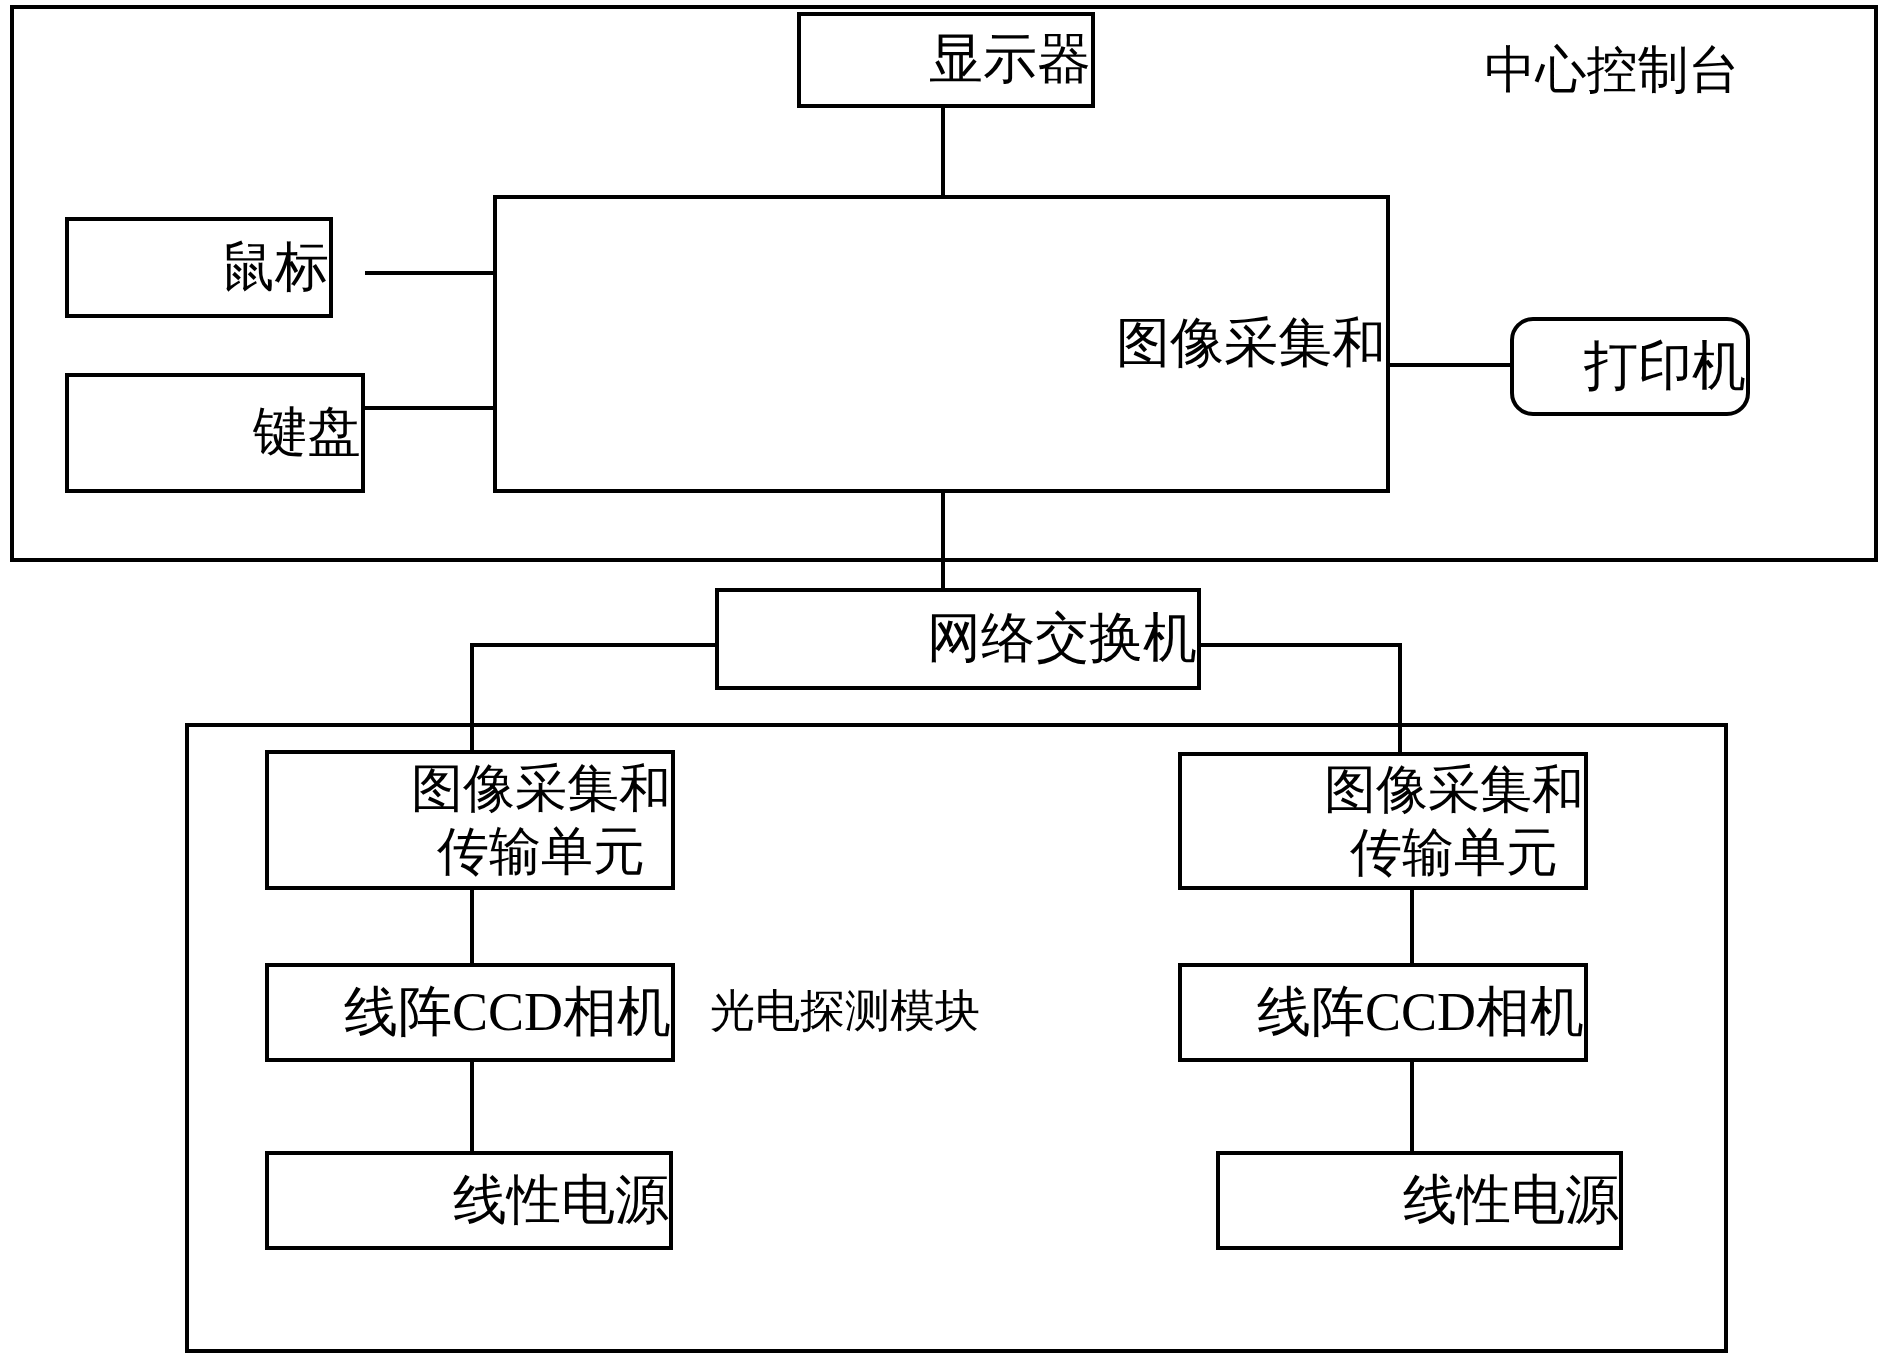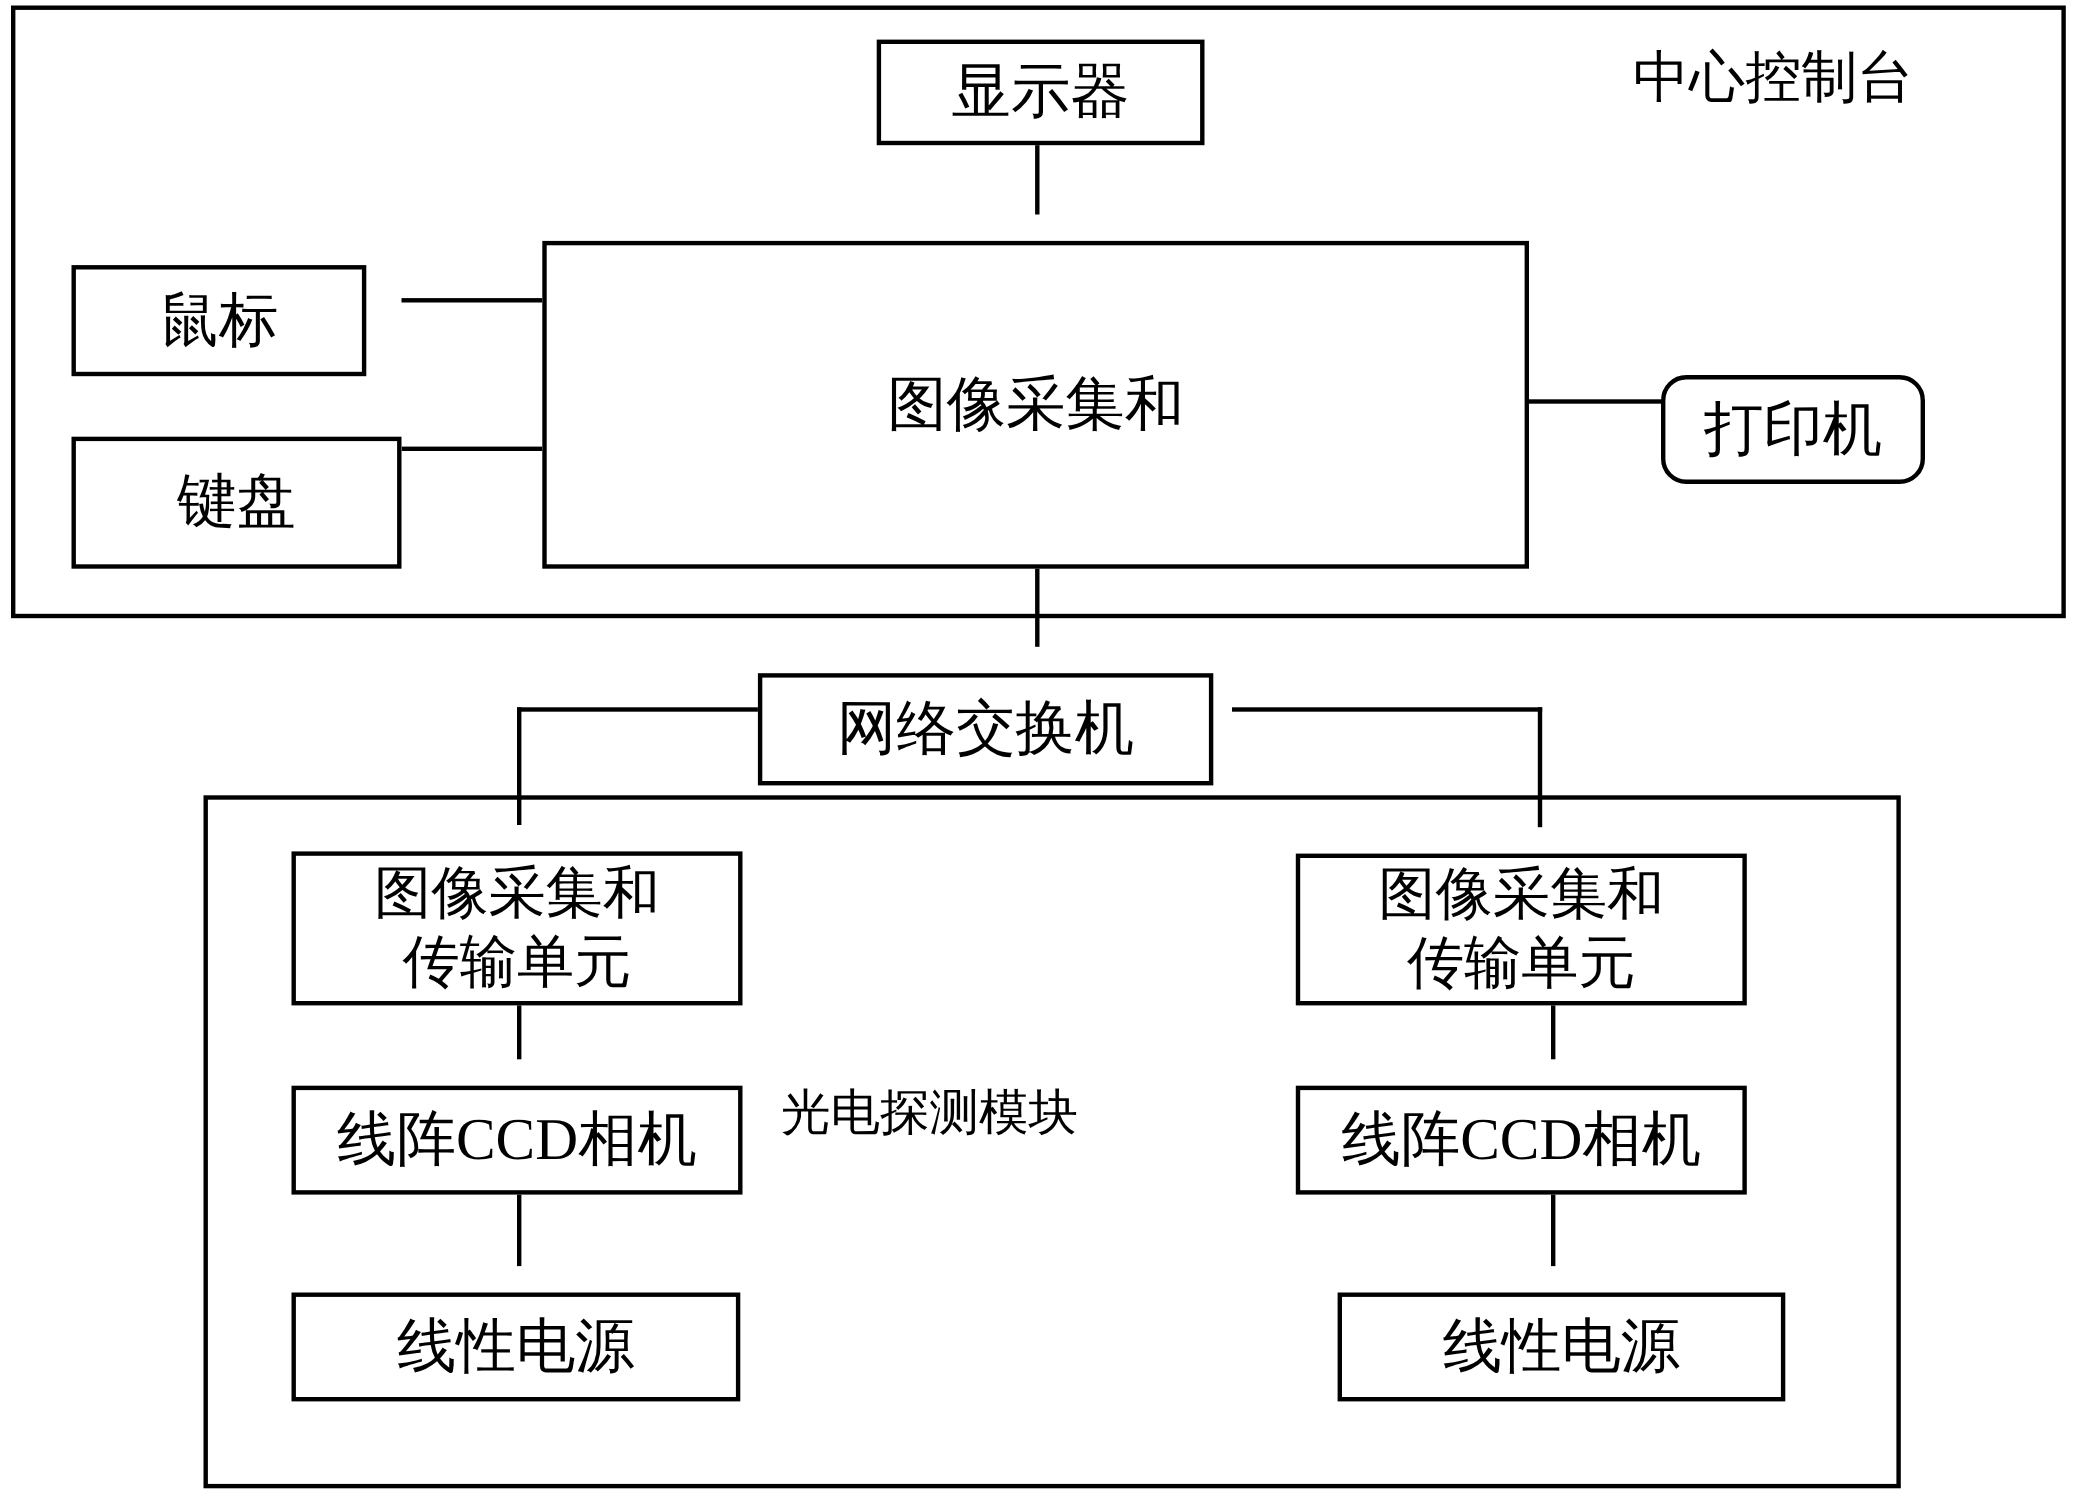--- a/index.html
+++ b/index.html
@@ -15,26 +15,25 @@
     font-family: "Liberation Serif", "DejaVu Serif", serif;
     color: #000000;
   }
   .box {
     position: absolute;
     box-sizing: border-box;
     border: 4px solid #000000;
     background: #ffffff;
     display: flex;
     align-items: center;
-    justify-content: center;
+    justify-content: flex-end;
     text-align: center;
     font-size: 54px;
     line-height: 1.1;
     white-space: nowrap;
-    margin-top: 24px;
   }
   .container-box {
     position: absolute;
     box-sizing: border-box;
     border: 4px solid #000000;
     background: #ffffff;
   }
   .free-label {
     position: absolute;
     font-size: 51px;
@@ -91,21 +90,21 @@
   </div>
 
   <div class="box" style="left:493px; top:195px; width:897px; height:298px;">
     <span>图像采集和</span>
   </div>
 
   <div class="box" style="left:1510px; top:317px; width:240px; height:99px;border-radius:23px;">
     <span>打印机</span>
   </div>
 
-  <div class="box" style="left:689px; top:588px; width:414px; height:102px;">
+  <div class="box" style="left:715px; top:588px; width:486px; height:102px;">
     <span>网络交换机</span>
   </div>
 
   <div class="box" style="left:265px; top:750px; width:410px; height:140px;">
     <div class="two-line">
       <div>图像采集和</div>
       <div>传输单元</div>
     </div>
   </div>
 

